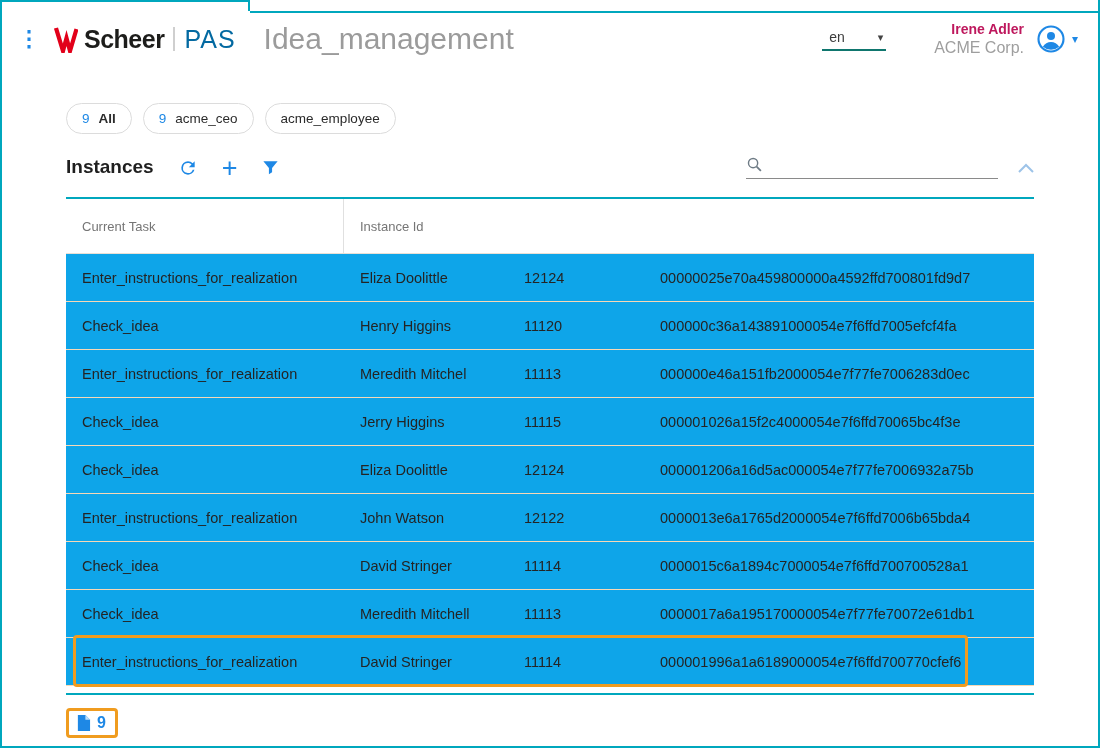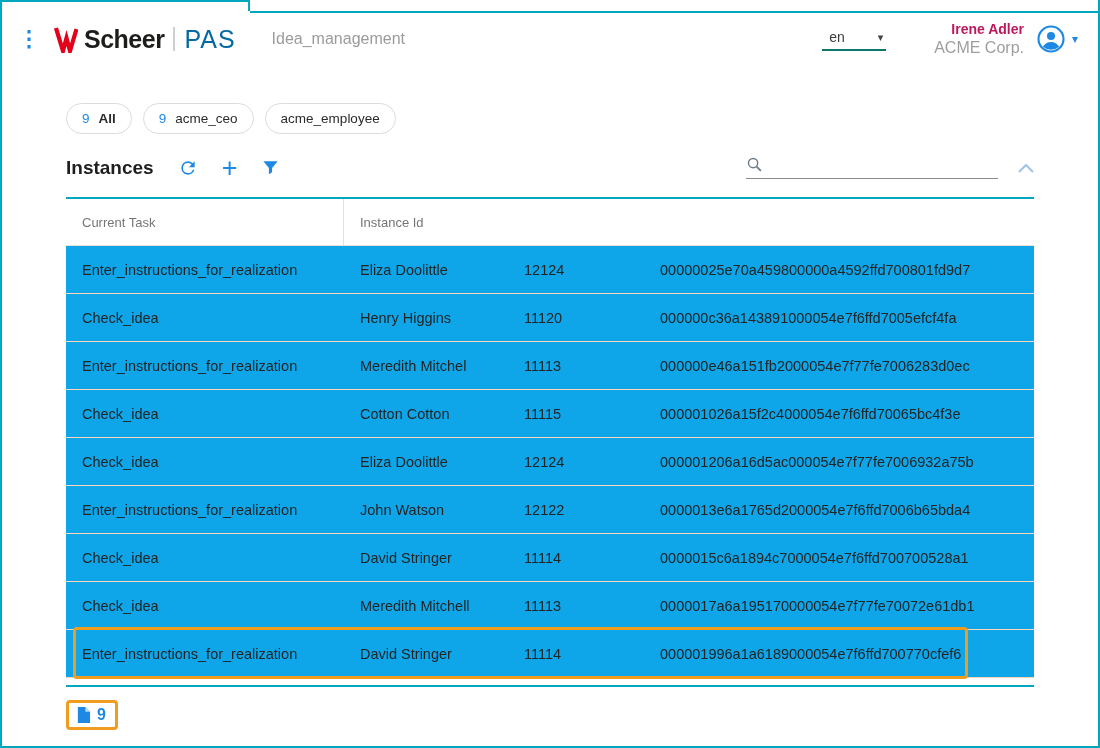--- a/index.html
+++ b/index.html
@@ -39,21 +39,21 @@
   }
   .menu-dots {
     color: #1e88e5; font-size: 22px; font-weight: bold;
     width: 26px; text-align: center; cursor: pointer; line-height: 1;
   }
   .brand { display: flex; align-items: center; margin-left: 12px; text-align: right; }
   .brand-mark { margin-right: 6px; display: flex; align-items: center; }
   .brand-name { font-size: 25px; font-weight: 700; color: #1d1d1b; letter-spacing: -0.5px; }
   .brand-divider { width: 2px; height: 24px; background: #cfcfcf; margin: 0 9px; }
   .brand-product { font-size: 25px; color: #0369a1; letter-spacing: 1px; }
-  .page-title { margin-left: 36px; font-size: 16px; color: #9b9b9b; }
+  .page-title { margin-left: 28px; font-size: 30px; color: #9b9b9b; }
   .spacer { flex: 1; }
   .lang-select {
     display: flex; align-items: center; justify-content: space-between;
     width: 64px; border-bottom: 2px solid #0f766e;
     padding: 2px 3px 4px 7px; cursor: pointer; margin-right: 48px;
   }
   .lang-value { font-size: 14px; color: #3c3c3c; }
   .caret { font-size: 11px; color: #444; line-height: 1; }
   .user-block { text-align: right; margin-right: 12px; }
   .user-name { font-size: 14px; font-weight: 700; color: #be185d; }
@@ -66,21 +66,21 @@
   .chip {
     display: inline-flex; align-items: center; gap: 9px;
     height: 31px; padding: 0 15px;
     border: 1px solid #dcdcdc; border-radius: 16px;
     background: #fff; font-size: 13.5px; color: #2b2b2b; cursor: pointer;
   }
   .chip-count { color: #1e88e5; }
   .chip-bold .chip-label { font-weight: 700; }
 
   
-  .instances-bar { margin: 22px 64px 0 64px; display: flex; align-items: center; }
+  .instances-bar { margin: 22px 64px 0 64px; display: flex; }
   .instances-title { font-size: 19px; font-weight: 700; color: #1f1f1f; }
   .ibar-icon { margin-left: 24px; cursor: pointer; display: flex; align-items: center; }
   .plus-icon { color: #1e88e5; font-size: 27px; font-weight: 400; line-height: 20px; }
   .search {
     margin-left: auto; display: flex; align-items: flex-end; gap: 7px;
     width: 252px; border-bottom: 1px solid #8a8a8a; padding-bottom: 5px;
   }
   .search input {
     border: none; outline: none; flex: 1; font-size: 14px;
     font-family: "Liberation Sans", sans-serif; background: transparent;
@@ -88,21 +88,21 @@
   .collapse { margin-left: 20px; cursor: pointer; display: flex; align-items: center; }
 
   
   .table {
     margin: 18px 64px 0 64px;
     border-top: 2px solid #00a7bd;
     border-bottom: 2px solid #00a7bd;
     padding-bottom: 7px;
   }
   .cols { display: grid; grid-template-columns: 278px 164px 136px 1fr; }
-  .thead { height: 47px; align-items: center; border-bottom: 1px solid #e8e0d6; }
+  .thead { height: 55px; align-items: center; border-bottom: 1px solid #e8e0d6; }
   .th {
     padding-left: 16px; color: #757575; font-size: 13px;
     height: 100%; display: flex; align-items: center; cursor: pointer;
   }
   .th:not(:last-child) { border-right: 1px solid #e0e0e0; }
   .row {
     height: 48px; align-items: center;
     border-bottom: 1px solid #f7d8b6;
     font-size: 14.5px; color: #242424;
     position: relative; cursor: pointer; background: #0ea5e9;
@@ -227,21 +227,21 @@
       <div class="cell">000000c36a143891000054e7f6ffd7005efcf4fa</div>
     </div>
         <div class="row cols">
       <div class="cell">Enter_instructions_for_realization</div>
       <div class="cell">Meredith Mitchel</div>
       <div class="cell">11113</div>
       <div class="cell">000000e46a151fb2000054e7f77fe7006283d0ec</div>
     </div>
         <div class="row cols">
       <div class="cell">Check_idea</div>
-      <div class="cell">Cotton Cotton</div>
+      <div class="cell">Jerry Higgins</div>
       <div class="cell">11115</div>
       <div class="cell">000001026a15f2c4000054e7f6ffd70065bc4f3e</div>
     </div>
         <div class="row cols">
       <div class="cell">Check_idea</div>
       <div class="cell">Eliza Doolittle</div>
       <div class="cell">12124</div>
       <div class="cell">000001206a16d5ac000054e7f77fe7006932a75b</div>
     </div>
         <div class="row cols">

